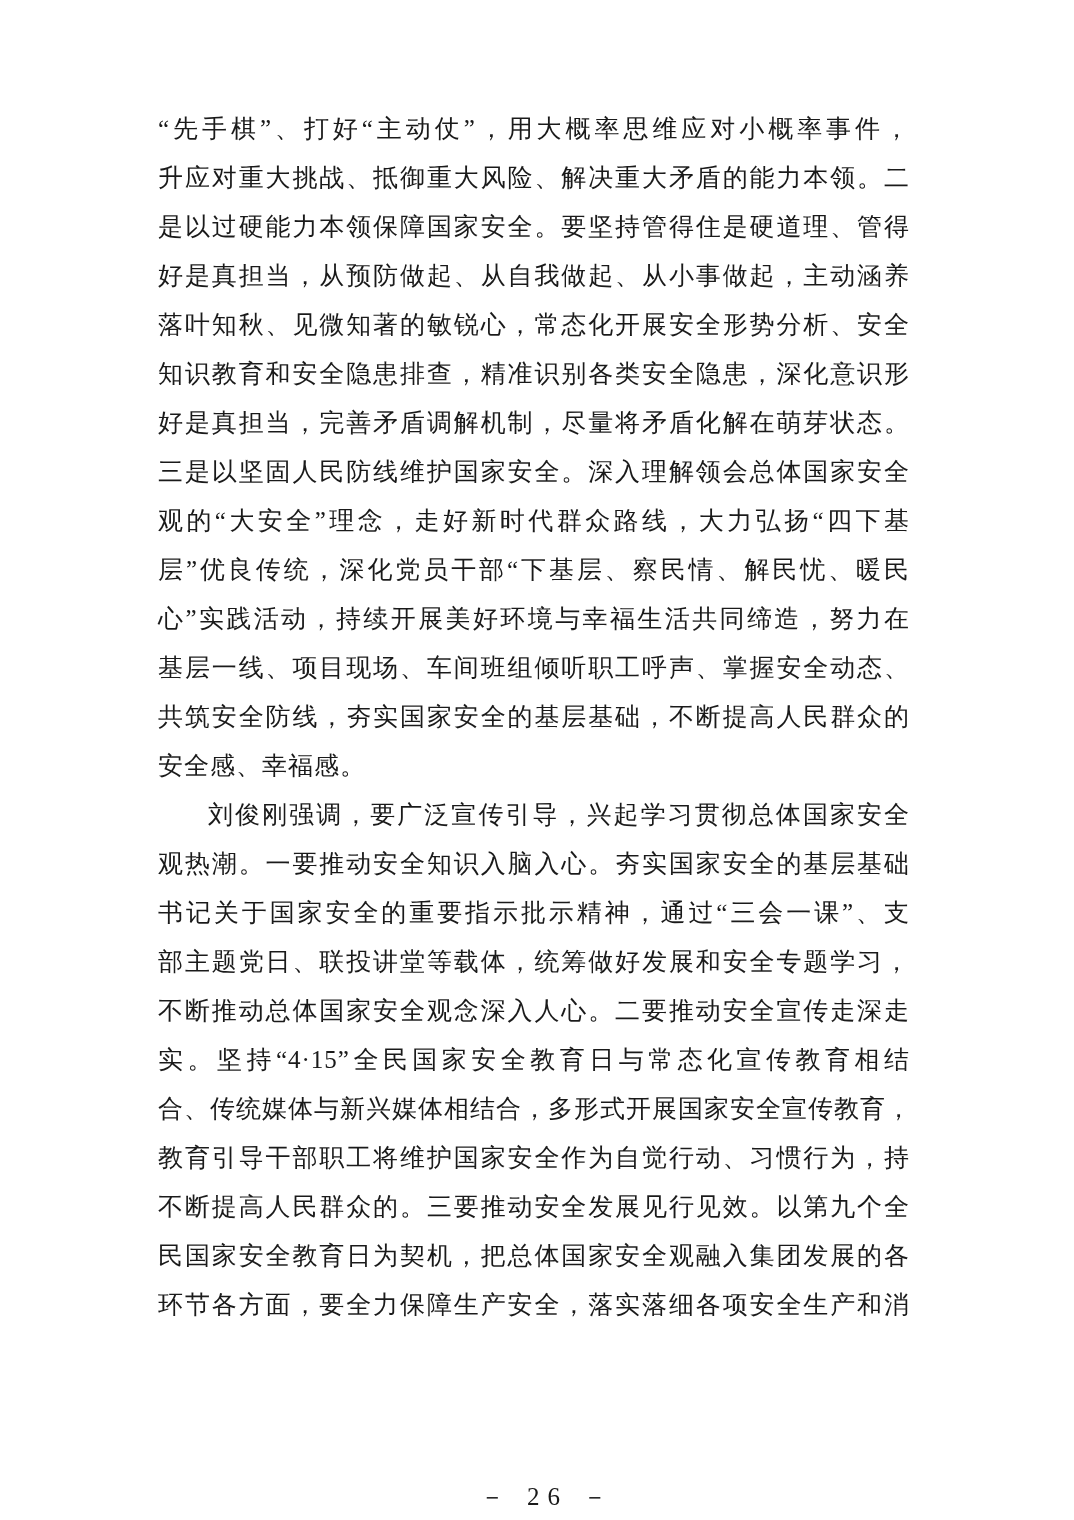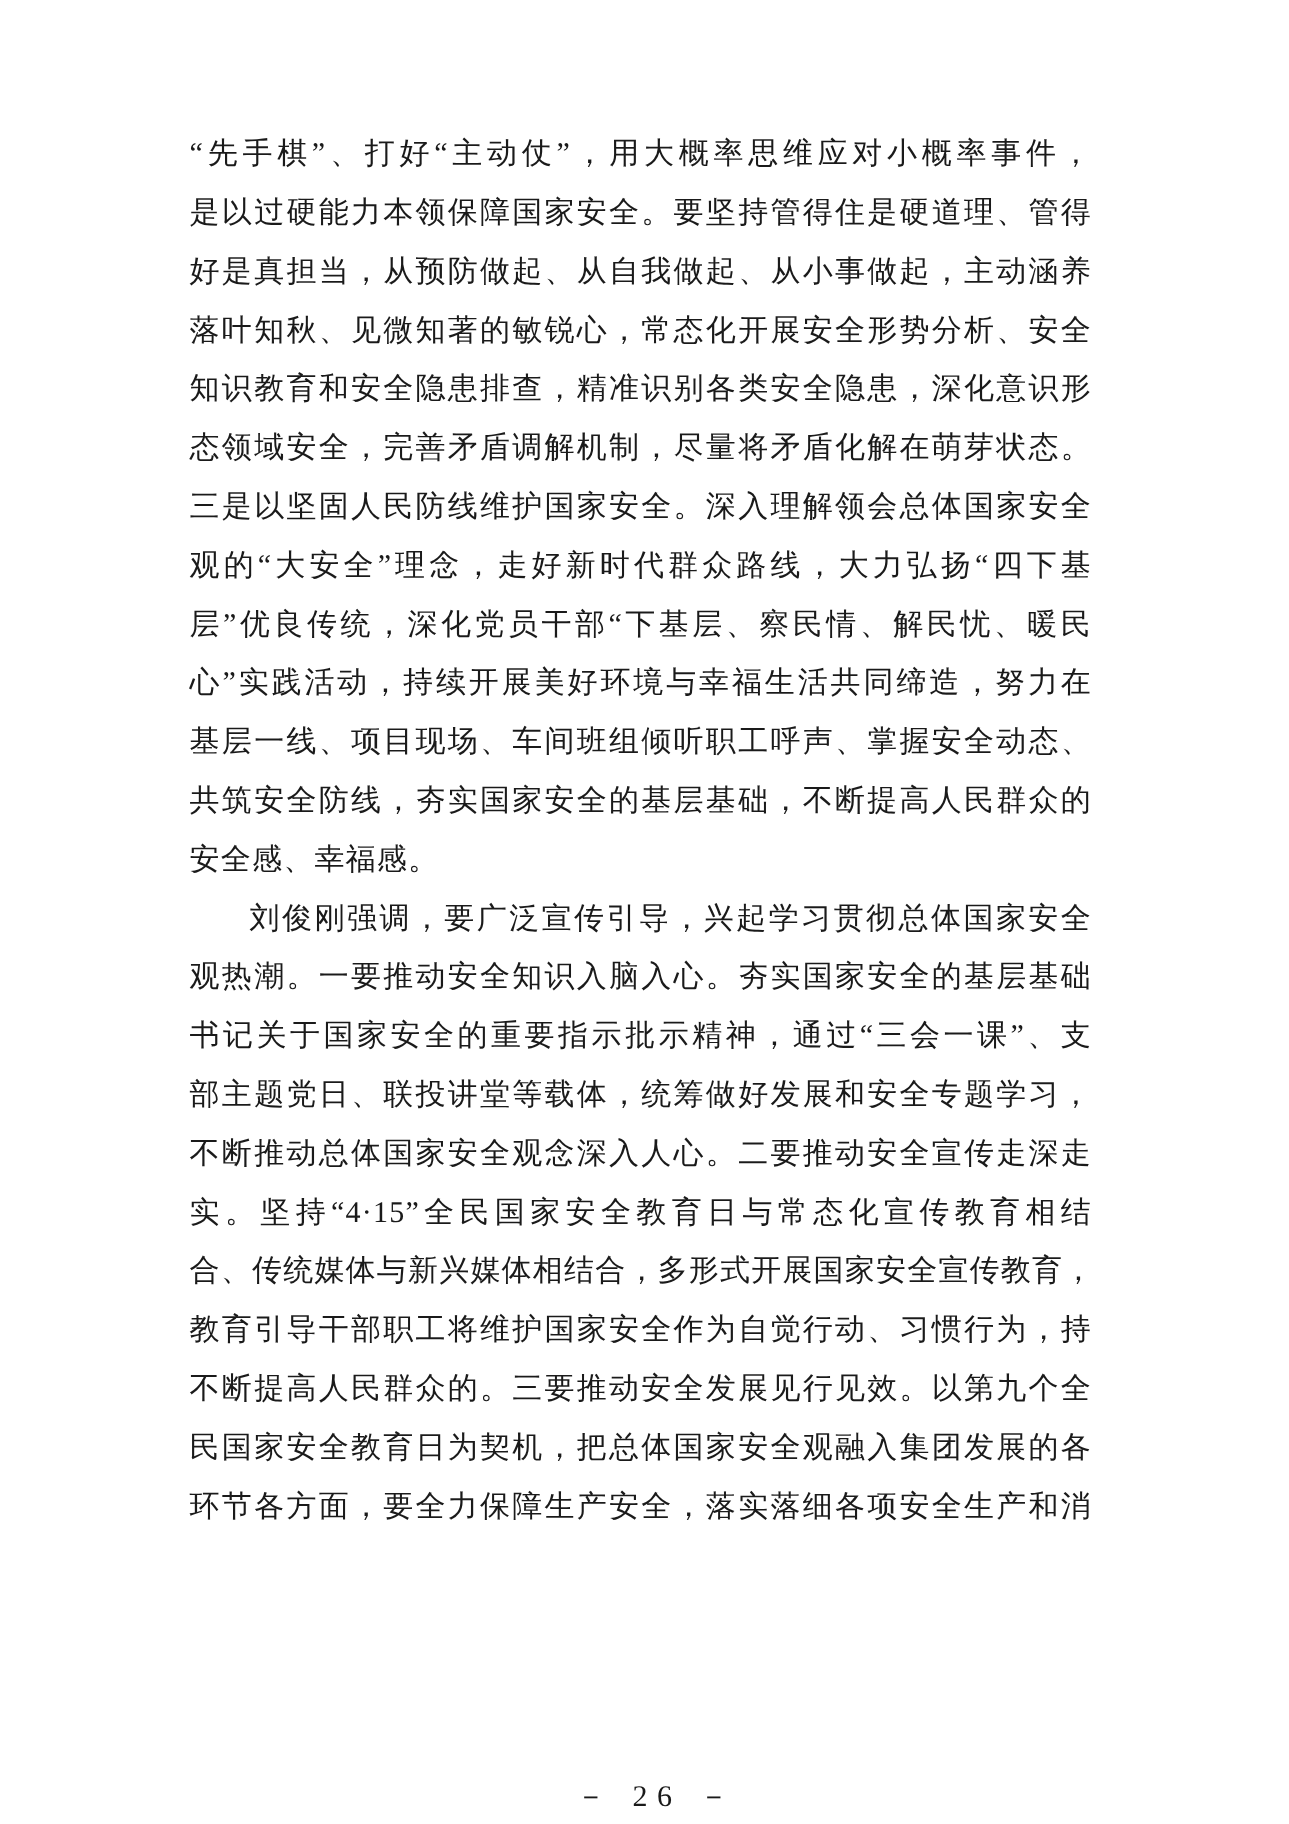--- a/index.html
+++ b/index.html
@@ -54,25 +54,26 @@
     color: #1a1a1a;
     font-family: "Liberation Serif", "DejaVu Serif", serif;
   }
 </style>
 </head>
 <body>
 
 <div class="page">
   <div class="text-block">
       <div class="line">“先手棋”、打好“主动仗”，用大概率思维应对小概率事件，</div>
+      <div class="line">升应对重大挑战、抵御重大风险、解决重大矛盾的能力本领。二</div>
       <div class="line">是以过硬能力本领保障国家安全。要坚持管得住是硬道理、管得</div>
       <div class="line">好是真担当，从预防做起、从自我做起、从小事做起，主动涵养</div>
       <div class="line">落叶知秋、见微知著的敏锐心，常态化开展安全形势分析、安全</div>
       <div class="line">知识教育和安全隐患排查，精准识别各类安全隐患，深化意识形</div>
-      <div class="line">态领域安全，完善矛盾调解机制，尽量将矛盾化解在萌芽状态。</div>
+      <div class="line">好是真担当，完善矛盾调解机制，尽量将矛盾化解在萌芽状态。</div>
       <div class="line">三是以坚固人民防线维护国家安全。深入理解领会总体国家安全</div>
       <div class="line">观的“大安全”理念，走好新时代群众路线，大力弘扬“四下基</div>
       <div class="line">层”优良传统，深化党员干部“下基层、察民情、解民忧、暖民</div>
       <div class="line">心”实践活动，持续开展美好环境与幸福生活共同缔造，努力在</div>
       <div class="line">基层一线、项目现场、车间班组倾听职工呼声、掌握安全动态、</div>
       <div class="line">共筑安全防线，夯实国家安全的基层基础，不断提高人民群众的</div>
       <div class="line short">安全感、幸福感。</div>
       <div class="line indent">刘俊刚强调，要广泛宣传引导，兴起学习贯彻总体国家安全</div>
       <div class="line">观热潮。一要推动安全知识入脑入心。夯实国家安全的基层基础</div>
       <div class="line">书记关于国家安全的重要指示批示精神，通过“三会一课”、支</div>

